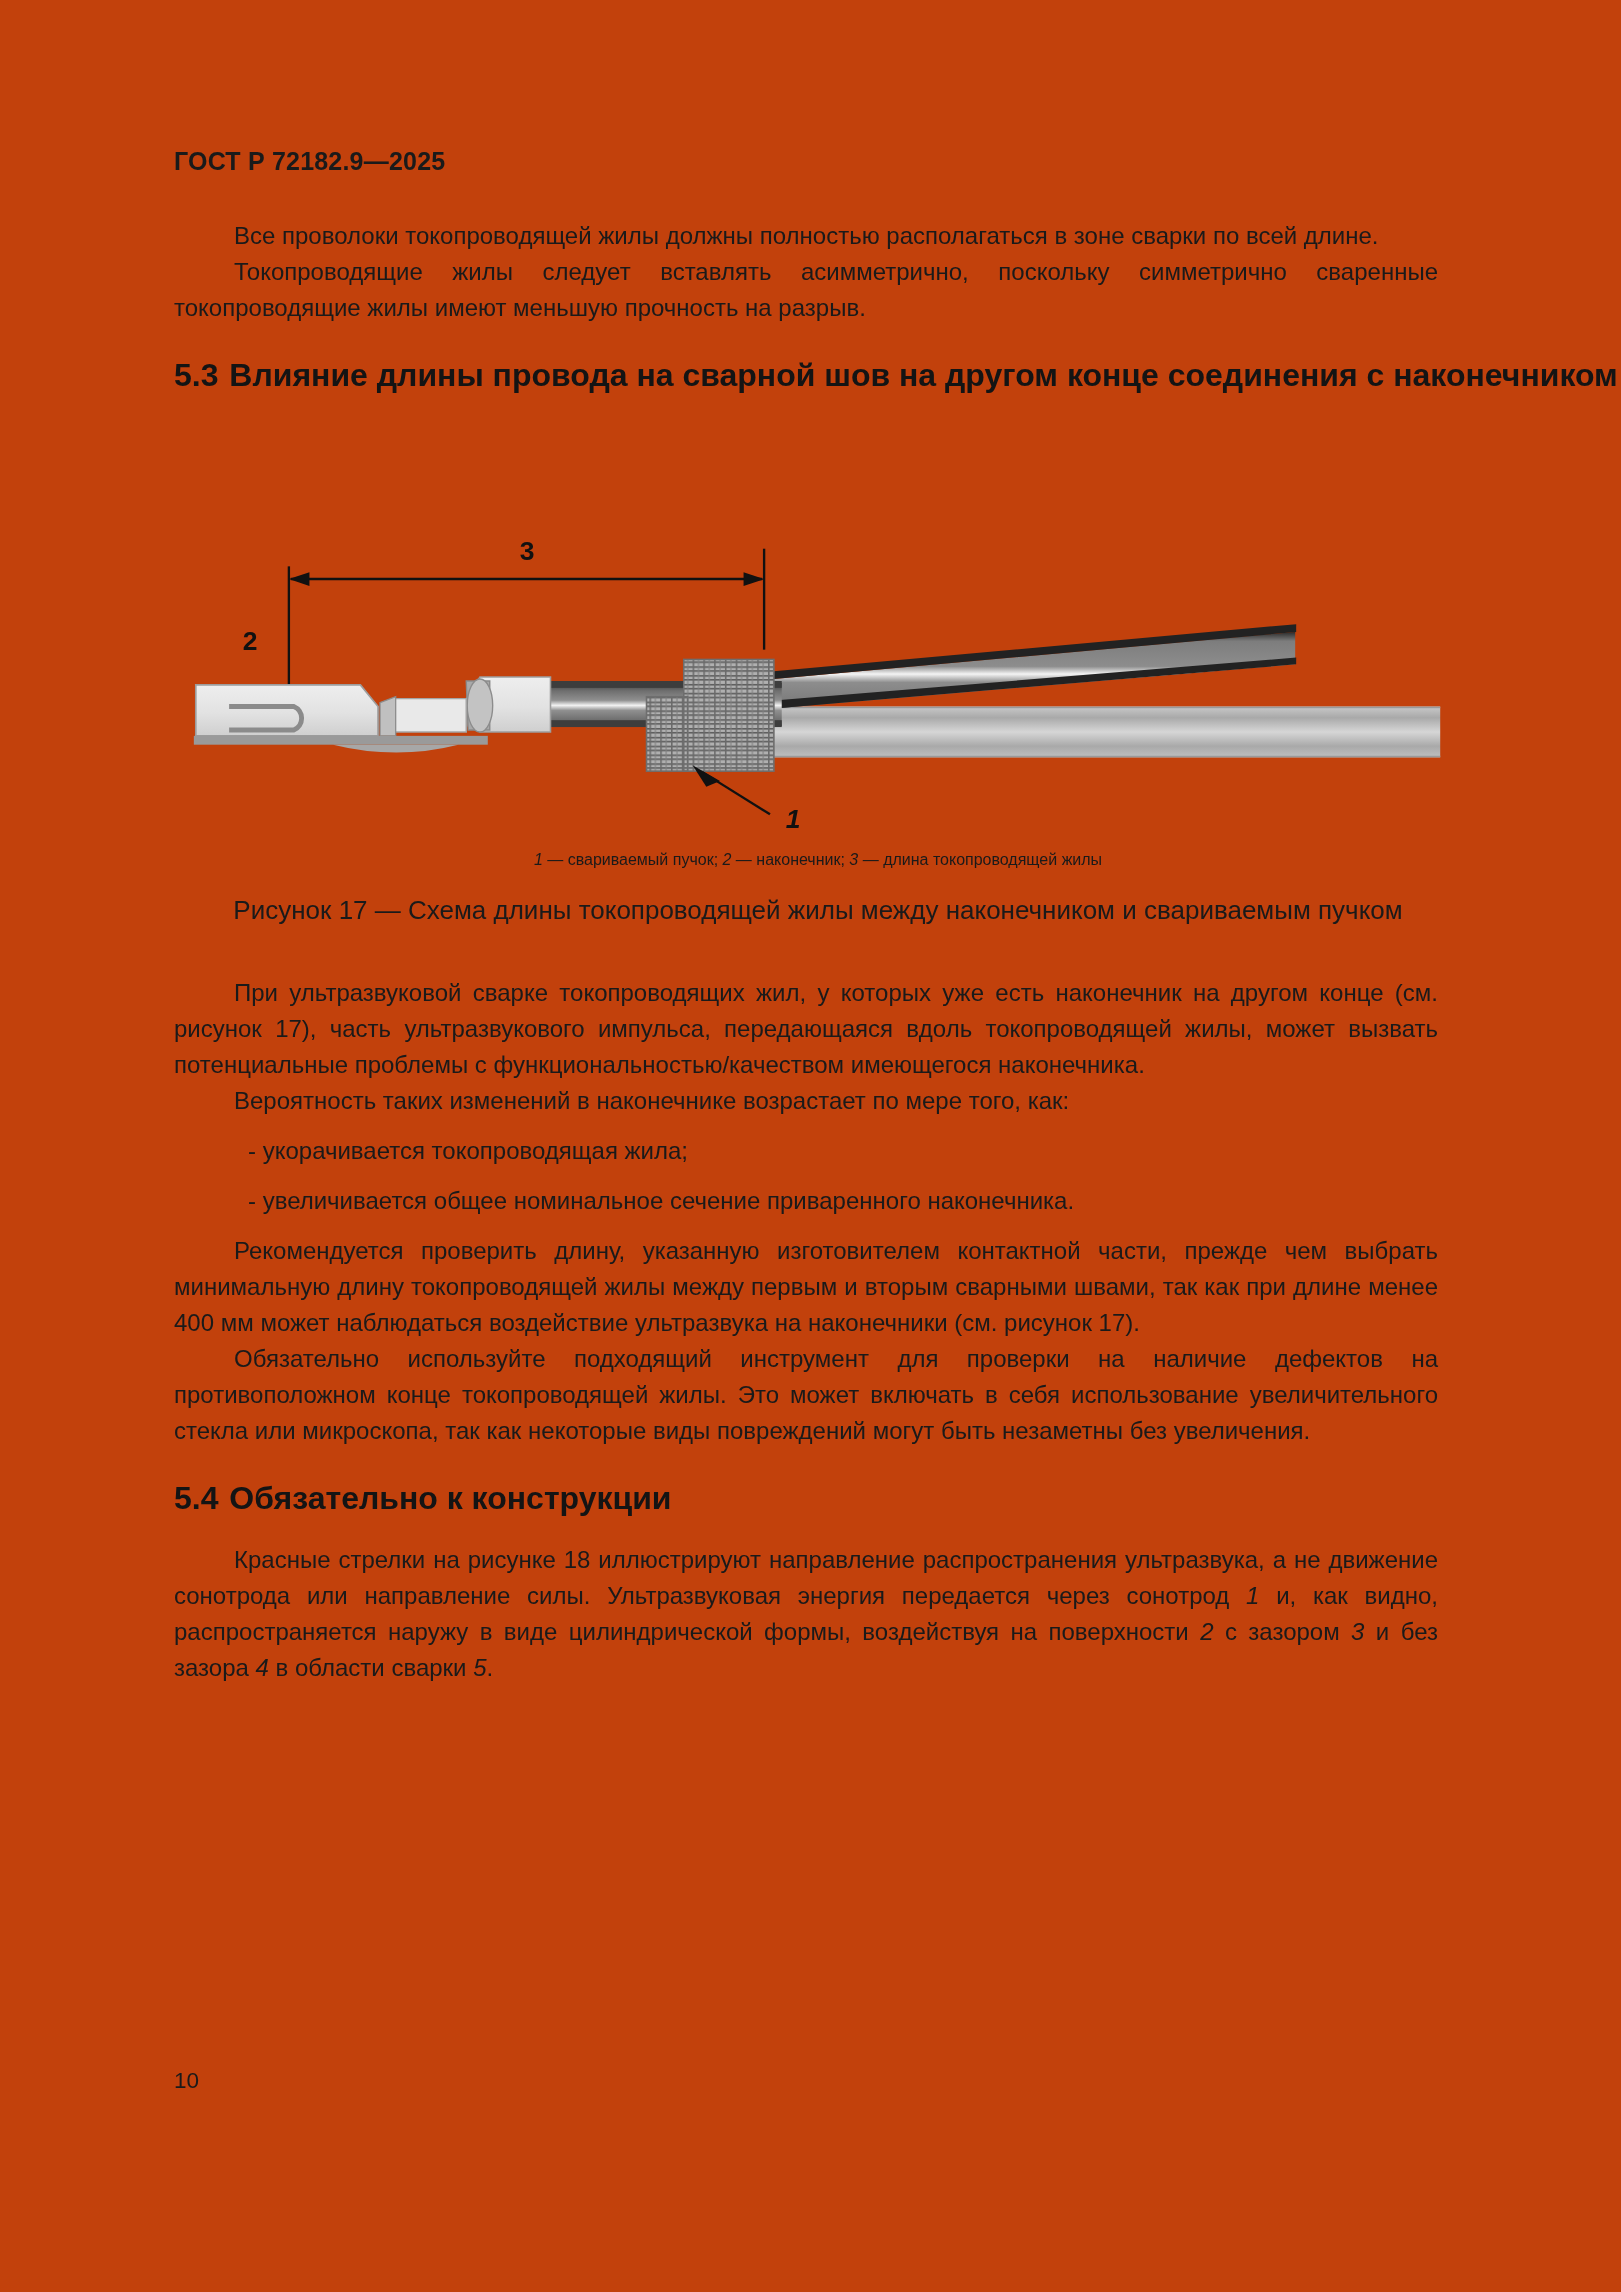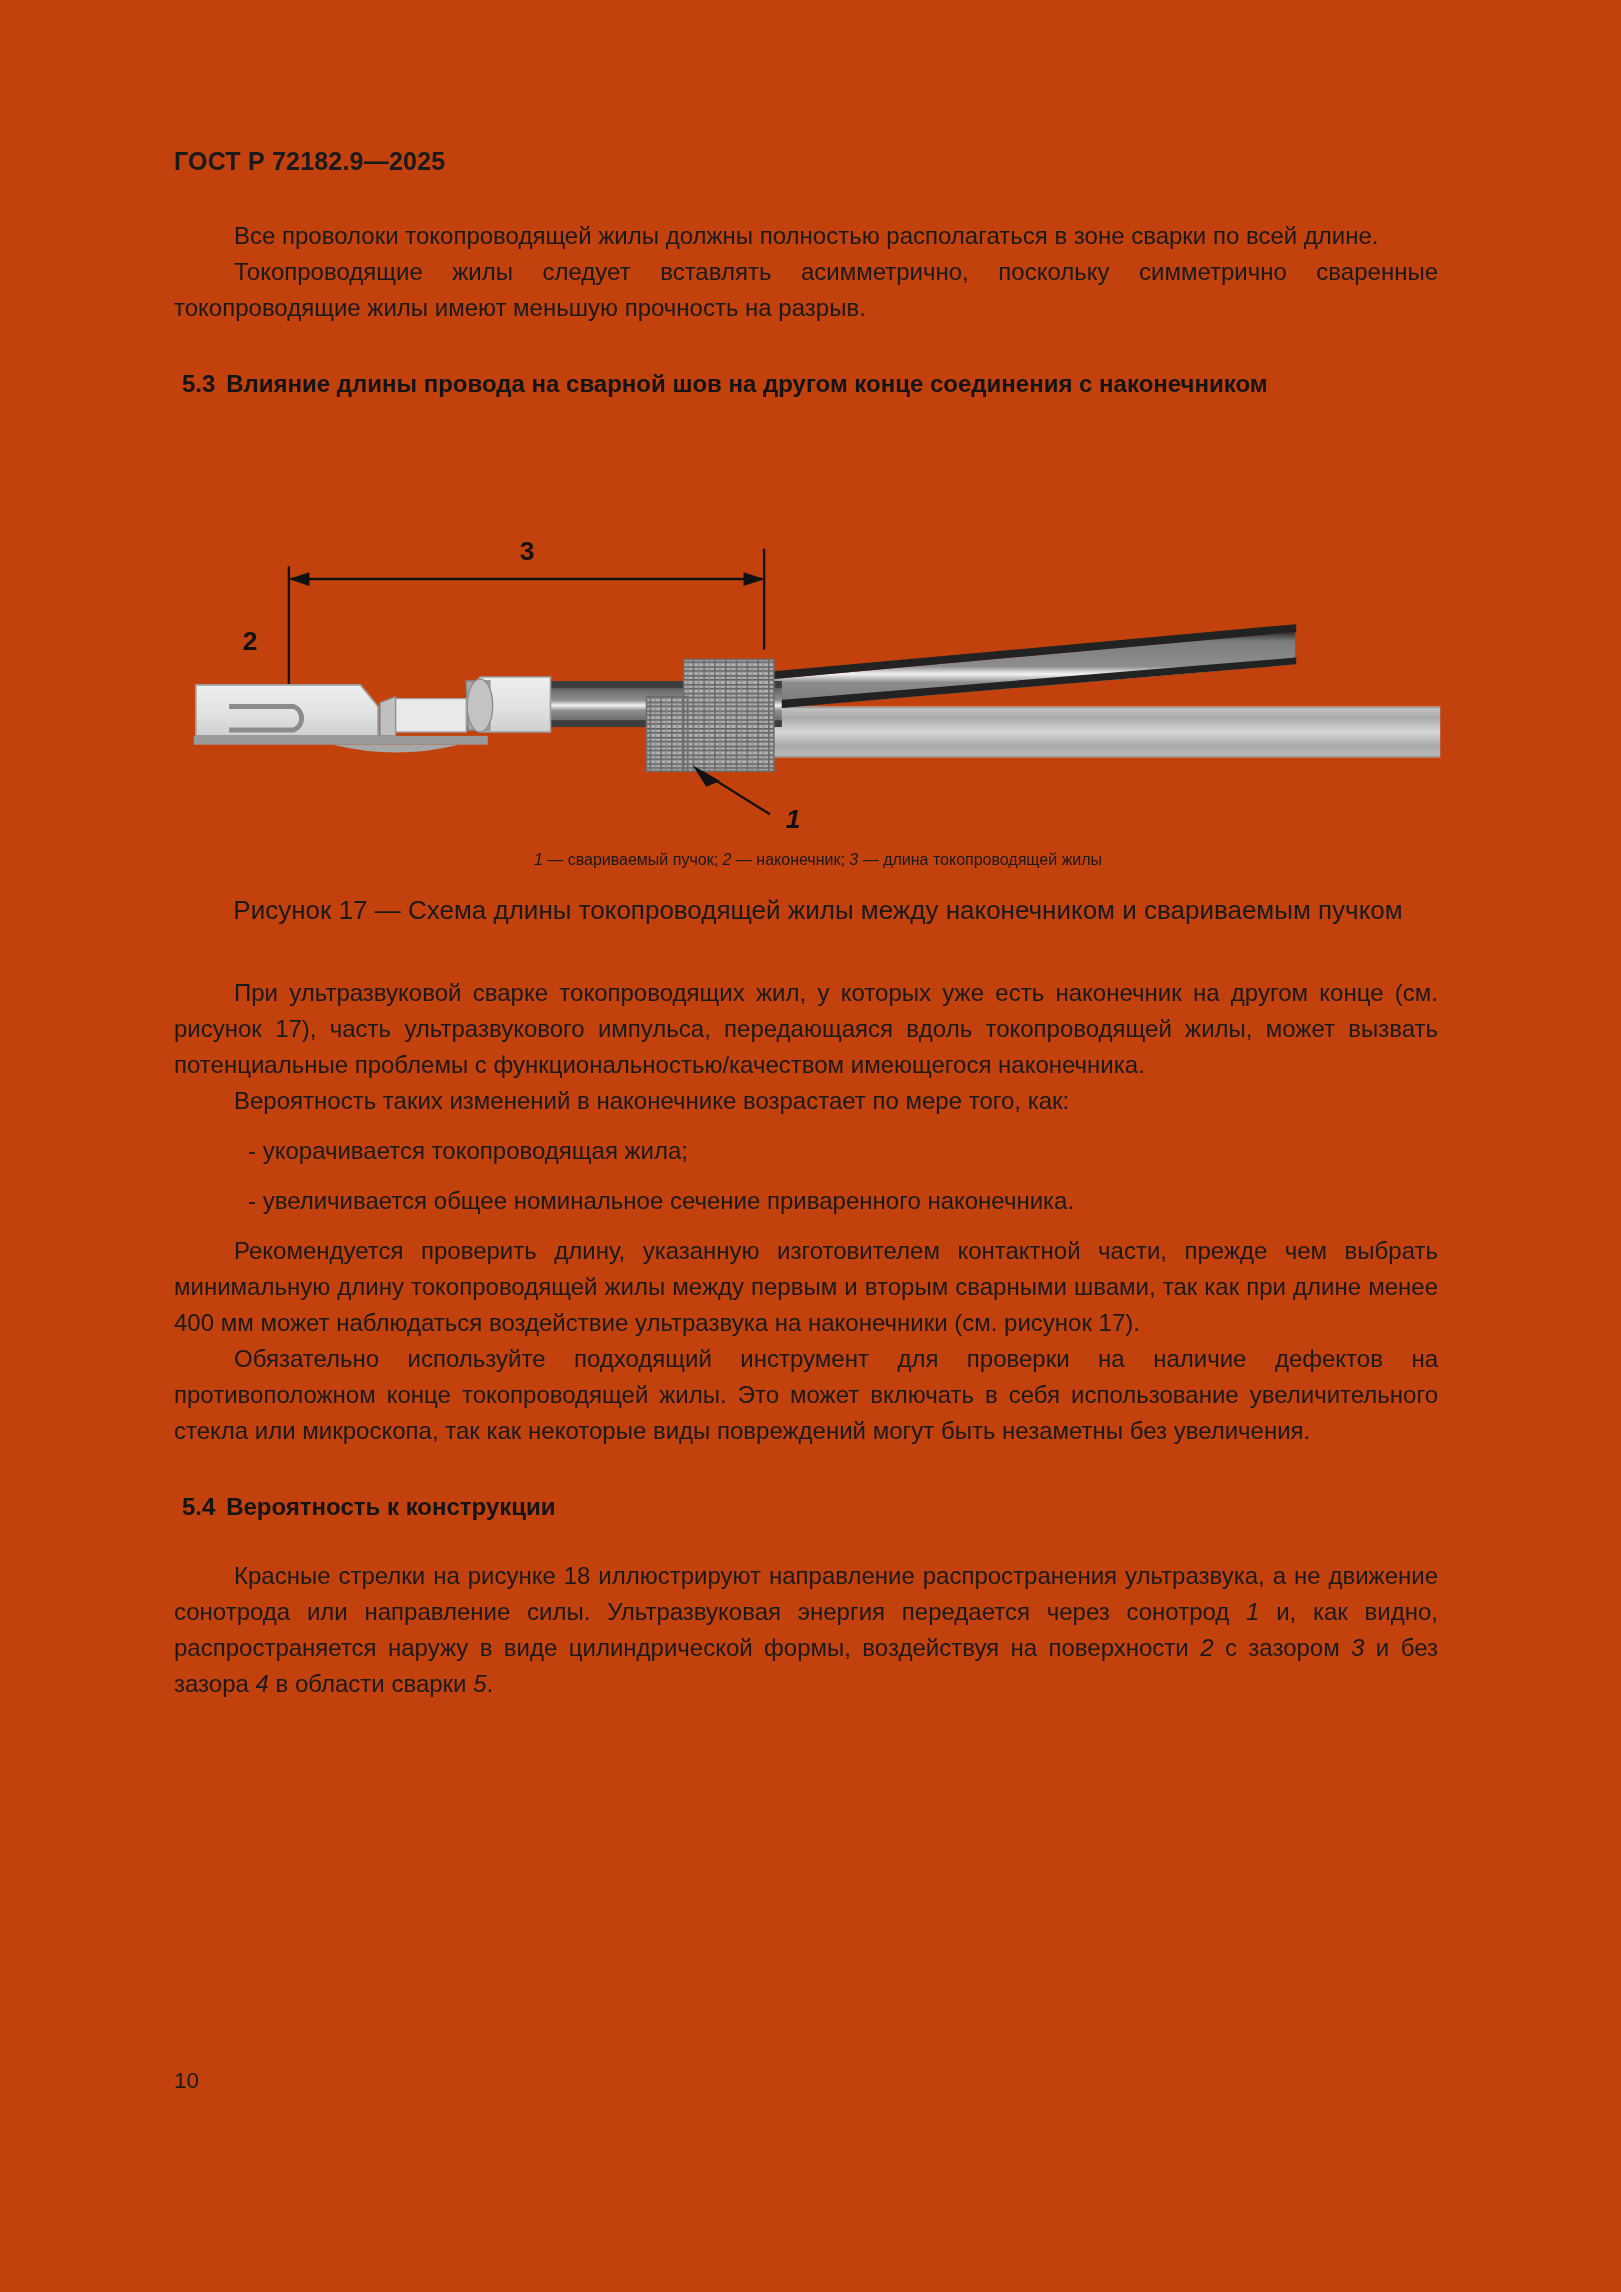--- a/index.html
+++ b/index.html
@@ -53,22 +53,22 @@
   .list-item {
     margin: 14px;
     font-size: 24px;
     line-height: 36px;
     text-align: left;
     text-indent: 60px;
     color: #1a1a1a;
   }
 
   h3.section-head {
-    margin: 8px;
-    font-size: 24px;
+    margin: 0;
+    font-size: 32px;
     line-height: 33px;
     font-weight: bold;
     text-indent: 0;
     padding-left: 0;
     color: #141414;
     white-space: nowrap;
   }
   h3.section-head .sec-num { margin-right: 10.8px; }
 
   .gap-before-head { height: 33px; }
@@ -238,21 +238,21 @@
   <div class="content" style="top:975px;">
     <p class="body-par">При ультразвуковой сварке токопроводящих жил, у которых уже есть наконечник на другом конце (см. рисунок 17), часть ультразвукового импульса, передающаяся вдоль токопроводящей жилы, может вызвать потенциальные проблемы с функциональностью/качеством имеющегося наконечника.</p>
     <p class="body-par">Вероятность таких изменений в наконечнике возрастает по мере того, как:</p>
     <p class="list-item">-  укорачивается токопроводящая жила;</p>
     <p class="list-item">-  увеличивается общее номинальное сечение приваренного наконечника.</p>
     <p class="body-par">Рекомендуется проверить длину, указанную изготовителем контактной части, прежде чем выбрать минимальную длину токопроводящей жилы между первым и вторым сварными швами, так как при длине менее 400 мм может наблюдаться воздействие ультразвука на наконечники (см. рисунок 17).</p>
     <p class="body-par">Обязательно используйте подходящий инструмент для проверки на наличие дефектов на противоположном конце токопроводящей жилы. Это может включать в себя использование увеличительного стекла или микроскопа, так как некоторые виды повреждений могут быть незаметны без увеличения.</p>
 
     <div class="gap-before-head"></div>
     <h3 class="section-head">
-      <span class="sec-num">5.4</span><span>Вероятность к конструкции</span>
+      <span class="sec-num">5.4</span><span>Обязательно к конструкции</span>
     </h3>
     <div class="gap-after-head"></div>
 
     <p class="body-par"><span>Красные стрелки на рисунке 18 иллюстрируют направление распространения ультразвука, а не движение сонотрода или направление силы. Ультразвуковая энергия передается через сонотрод </span><span class="ital">1</span><span> и, как видно, распространяется наружу в виде цилиндрической формы, воздействуя на поверхности </span><span class="ital">2</span><span> с зазором </span><span class="ital">3</span><span> и без зазора </span><span class="ital">4</span><span> в области сварки </span><span class="ital">5</span><span>.</span></p>
   </div>
 
   <div class="page-number">10</div>
 
 </div>
 

